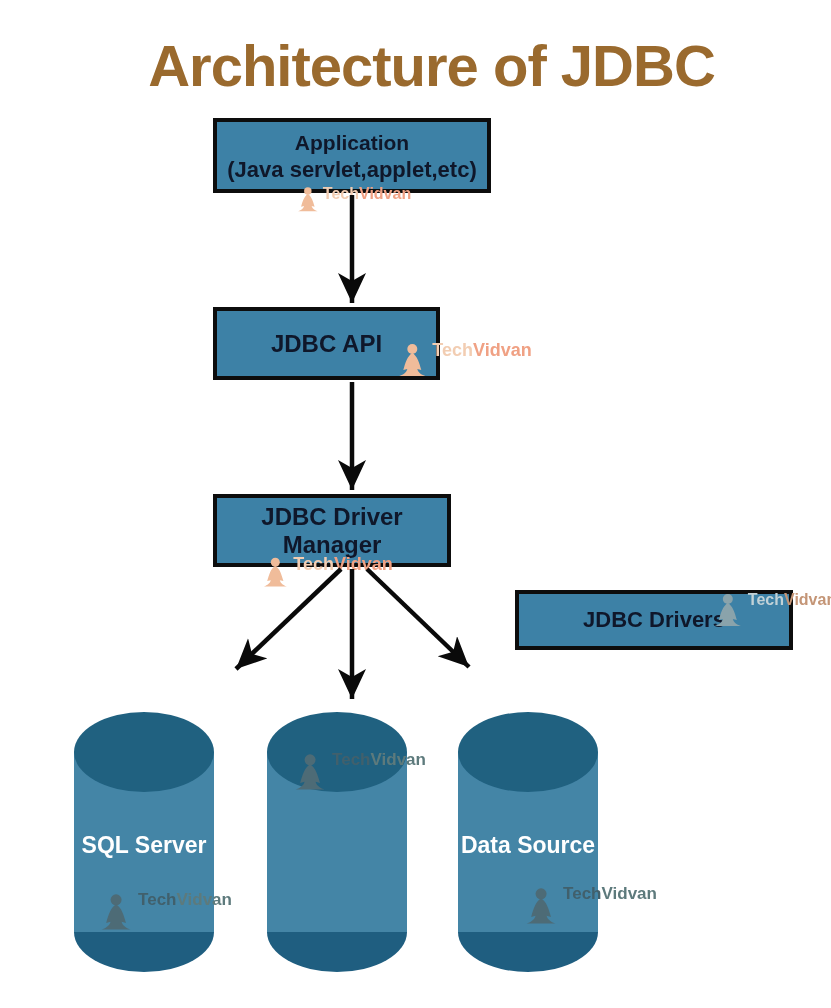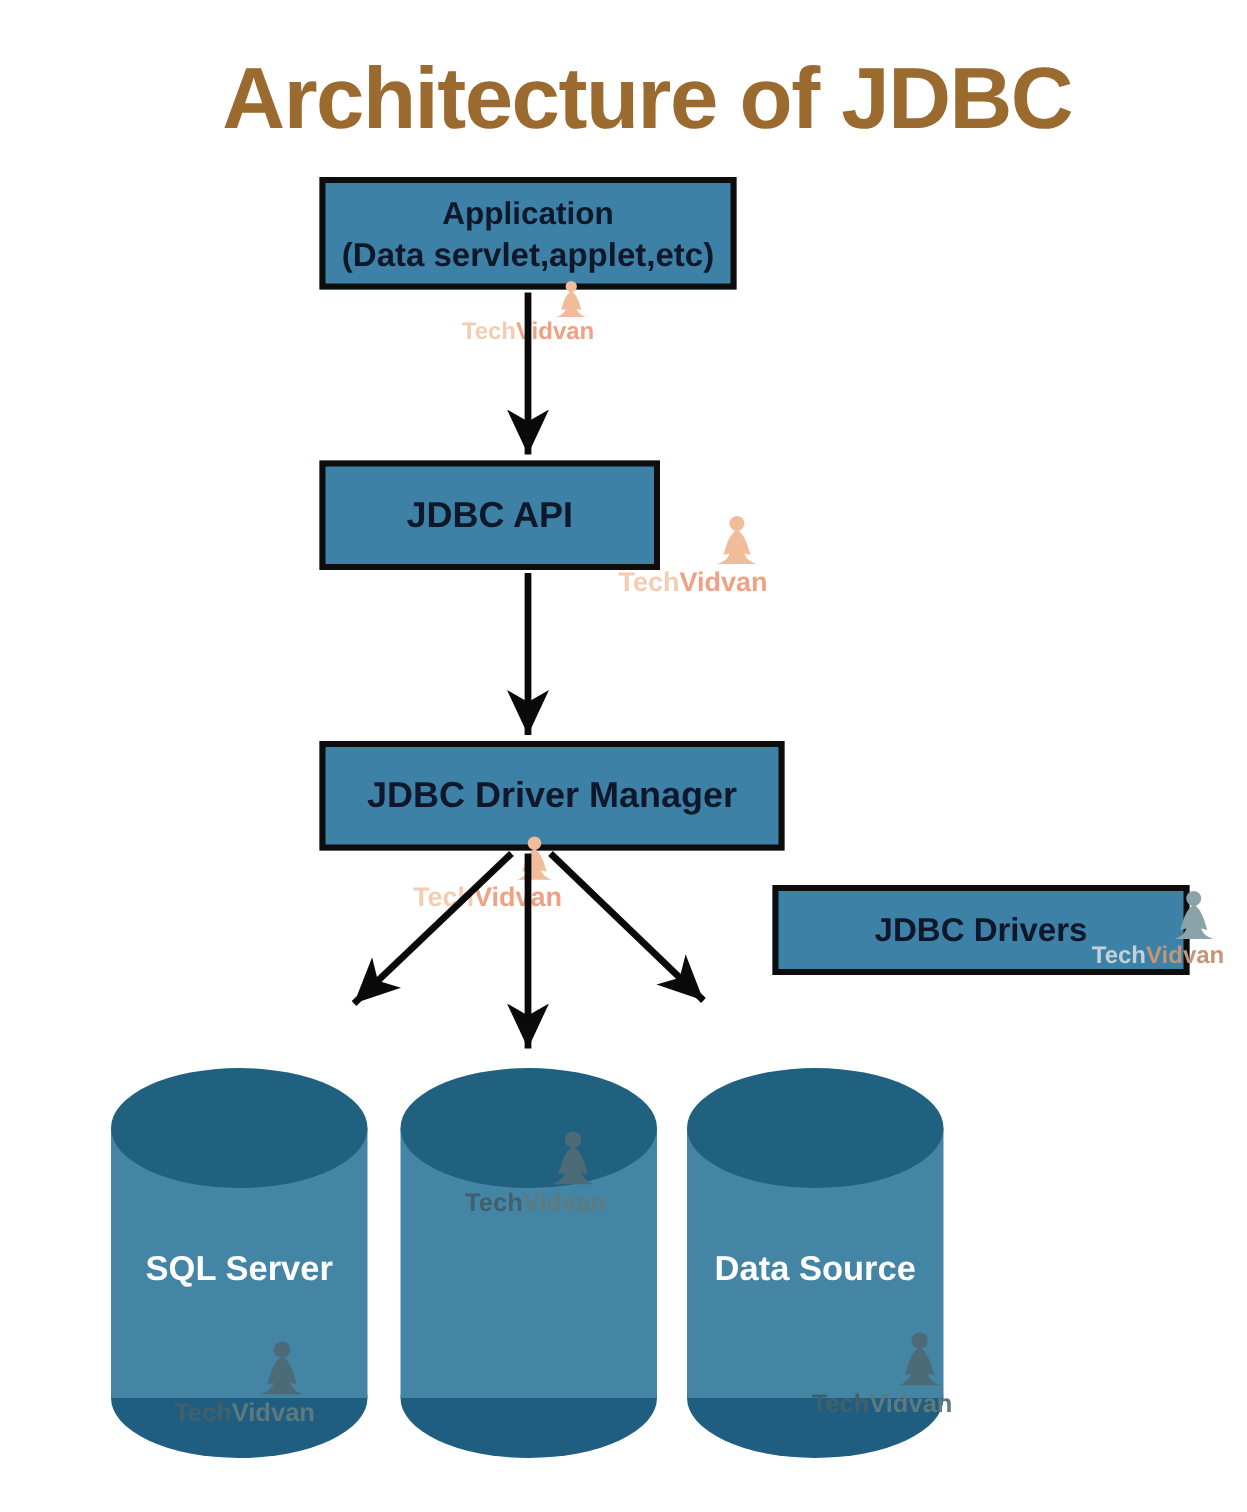--- a/index.html
+++ b/index.html
@@ -15,38 +15,38 @@
   .node{
     position:absolute;box-sizing:border-box;background:#3d81a6;border:4px solid #0d0d0d;
     color:#0f172a;font-weight:bold;display:flex;flex-direction:column;
     align-items:center;justify-content:center;text-align:center;z-index:3;
   }
   .node .l1{font-size:21px;line-height:27px;}
   .node .l2{font-size:22px;line-height:27px;}
   .node.single{font-size:24px;}
   #node-application{left:213px;top:118px;width:278px;height:75px;}
   #node-jdbc-api{left:213px;top:307px;width:227px;height:73px;}
-  #node-driver-manager{left:213px;top:494px;width:310px;height:73px;}
+  #node-driver-manager{left:213px;top:494px;width:238px;height:73px;}
   #node-jdbc-drivers{left:515px;top:590px;width:278px;height:60px;font-size:22px;}
   
   .arrows{position:absolute;left:0;top:0;width:831px;height:1008px;z-index:5;pointer-events:none;}
   
-  .cyl{position:absolute;width:171px;height:260px;z-index:2;}
+  .cyl{position:absolute;width:140px;height:260px;z-index:2;}
   .cyl .body{position:absolute;left:0;right:0;top:40px;bottom:40px;background:#4485a6;}
   .cyl .cap-top{position:absolute;left:0;right:0;top:0;height:80px;border-radius:50%;background:#206180;}
   .cyl .cap-bottom{position:absolute;left:0;right:0;bottom:0;height:80px;border-radius:50%;background:#1f5e80;}
   .cyl .label{
     position:absolute;left:0;width:100%;top:120px;text-align:center;
     color:#ffffff;font-weight:bold;font-size:23px;z-index:4;
   }
   #cyl-sql{left:74px;top:712px;}
   #cyl-oracle{left:267px;top:712px;}
   #cyl-datasource{left:458px;top:712px;}
   
-  .wm{position:absolute;display:flex;flex-direction:column;align-items:flex-end;
+  .wm{position:absolute;display:flex;flex-direction:row;align-items:flex-start;
       transform:translateX(-50%);z-index:4;pointer-events:none;}
   .wm .wm-text{font-weight:bold;font-size:16px;white-space:nowrap;line-height:16px;}
   .wm-orange .wm-logo-a{fill:#f0bc9a;}
   .wm-orange .wm-text .t{color:#f2cdb2;}
   .wm-orange .wm-text .v{color:#f0a184;}
   .wm-gray .wm-logo-a{fill:#8aa3ab;}
   .wm-gray .wm-text .t{color:#c2d2d7;}
   .wm-gray .wm-text .v{color:#c49576;}
   .wm-dark .wm-logo-a{fill:#4d6b76;}
   .wm-dark .wm-text .t{color:#41606c;}
@@ -67,21 +67,21 @@
     </defs>
     <line x1="352" y1="195" x2="352" y2="303" stroke="#0a0a0a" stroke-width="4.5" marker-end="url(#ah)"></line>
     <line x1="352" y1="382" x2="352" y2="490" stroke="#0a0a0a" stroke-width="4.5" marker-end="url(#ah)"></line>
     <line x1="341" y1="569" x2="236" y2="669" stroke="#0a0a0a" stroke-width="4.5" marker-end="url(#ah)"></line>
     <line x1="352" y1="569" x2="352" y2="699" stroke="#0a0a0a" stroke-width="4.5" marker-end="url(#ah)"></line>
     <line x1="367" y1="569" x2="469" y2="667" stroke="#0a0a0a" stroke-width="4.5" marker-end="url(#ah)"></line>
   </svg>
 
   <div class="node" id="node-application">
     <div class="l1">Application</div>
-    <div class="l2">(Data servlet,applet,etc)</div>
+    <div class="l2">(Java servlet,applet,etc)</div>
   </div>
 
   <div class="node single" id="node-jdbc-api">
     <div>JDBC API</div>
   </div>
 
   <div class="node single" id="node-driver-manager">
     <div>JDBC Driver Manager</div>
   </div>
 

